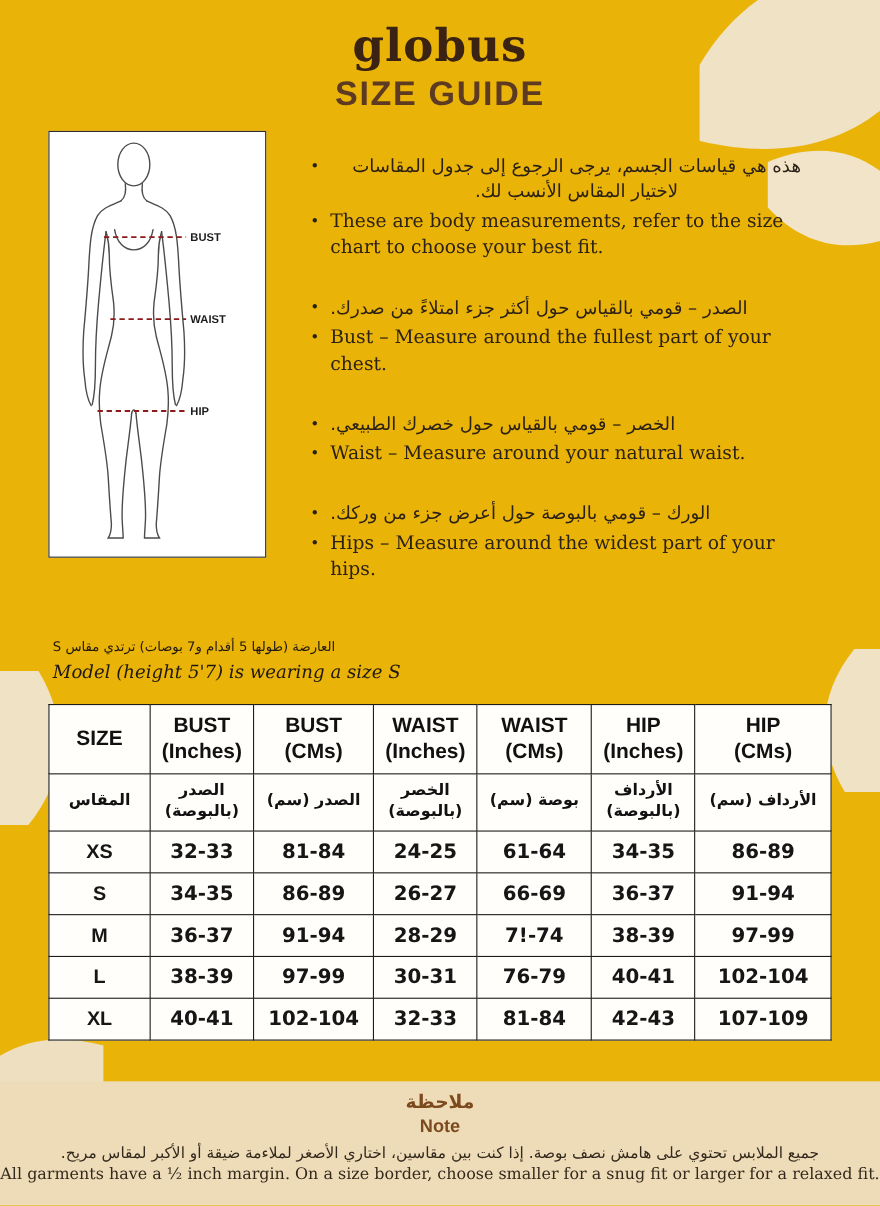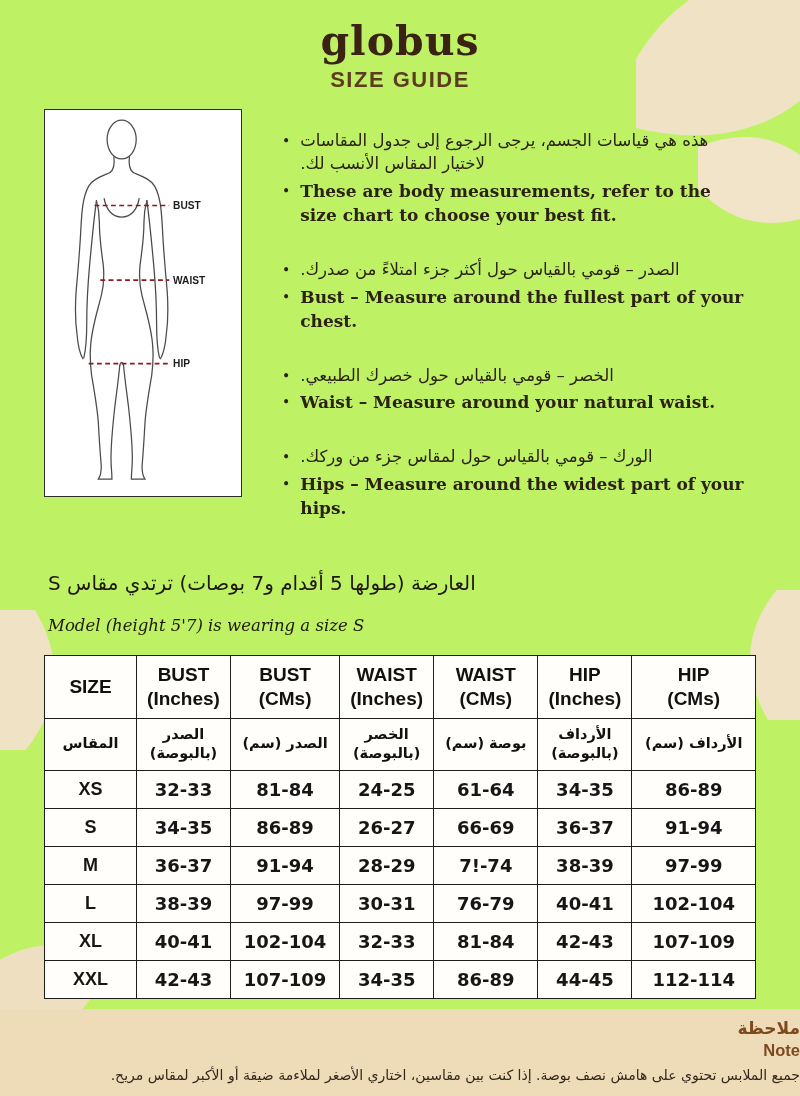--- a/index.html
+++ b/index.html
@@ -1,51 +1,51 @@
 <!DOCTYPE html>
 <html><head>
 <meta charset="utf-8">
 <style>
   * { margin:0; padding:0; box-sizing:border-box; }
   body { background:#d8d0c0; font-family:"DejaVu Serif", serif; }
   .page {
     position:relative; width:800px; height:1096px; margin:0 auto;
-    background:#bef264; overflow:hidden; color:#2e2115;
+    background:#eab308; overflow:hidden; color:#2e2115;
   }
   
   .leaf { position:absolute; z-index:0; }
   .leaf svg { display:block; }
   
   .header { position:relative; z-index:1; padding-top:20px; }
   .logo {
     text-align:center; font-family:"DejaVu Serif", serif; font-weight:700;
     font-size:41px; color:#3a2312; letter-spacing:1px; line-height:1.05;
   }
   .title {
     text-align:center; font-family:"Liberation Sans", sans-serif; font-weight:700;
-    font-size:22px; color:#5d3a22; letter-spacing:1.5px; margin-top:4px;
+    font-size:31px; color:#5d3a22; letter-spacing:1.5px; margin-top:4px;
   }
   
   .content { position:relative; z-index:1; display:flex; padding:0 52px 0 44px; margin-top:16px; gap:40px; }
   .figure-box {
     flex:none; width:198px; height:388px; background:#ffffff;
     border:1.5px solid #2e2e2e; padding:1px;
   }
   .bullets { flex:1; padding-top:20px; list-style:none; }
   .b-group { margin-bottom:31px; }
   .b-line { display:flex; gap:10px; margin-bottom:3px; }
   .b-line .dot { flex:none; font-size:14px; line-height:1.5; color:#2c2115; transform:translateY(2px); }
   .b-line .txt { font-size:17px; line-height:1.42; color:#2c2115; }
-  .b-line.ar .txt { direction:rtl; text-align:left; font-family:"DejaVu Sans", sans-serif; font-size:16.5px; }
-  .b-line.en .txt { font-family:"DejaVu Serif", serif;font-weight:bold; }
+  .b-line.ar .txt { direction:rtl; text-align:center; font-family:"DejaVu Sans", sans-serif; font-size:16.5px; }
+  .b-line.en .txt { font-family:"DejaVu Serif", serif; }
   
   .model-note { position:relative; z-index:1; padding:0 48px; margin-top:20px; }
   .model-note .mn-ar {
     direction:rtl; text-align:left; font-family:"DejaVu Sans", sans-serif;
-    font-size:20px; color:#1f1810; margin-bottom:21px;
+    font-size:12px; color:#1f1810; margin-bottom:6px;
   }
   .model-note .mn-en { font-family:"DejaVu Serif", serif; font-size:16.5px; color:#1f1810;font-style:italic; }
   
   .size-table {
     position:relative; z-index:1; border-collapse:collapse; margin:20px 44px 16px;
     width:712px; background:#fffefa; font-family:"DejaVu Sans", sans-serif;
   }
   .size-table th, .size-table td {
     border:1.5px solid #1d1d1d; text-align:center; vertical-align:middle;
   }
@@ -55,22 +55,22 @@
   }
   .size-table th.ar {
     font-weight:700; font-size:14.5px; color:#111; white-space:pre-line;
     padding:6px 2px; line-height:1.35; direction:rtl;
   }
   .size-table td { font-size:18px; font-weight:600; color:#161616; padding:8px 2px;text-align:center; }
   .size-table td.size { font-family:"Liberation Sans", sans-serif; font-weight:700; font-size:18px; }
   .size-table col.c-size { width:92px; }
   
   .note {
-    position:absolute; z-index:1; left:0; right:0; bottom:0; height:87px;
-    background:#eedcb9; text-align:right; padding-top:9px;
+    position:absolute; z-index:1; left:0; right:0; bottom:0; height:113px;
+    background:#eedcb9; text-align:center; padding-top:9px;
   }
   .note-title-ar { font-family:"DejaVu Sans", sans-serif; font-weight:700; font-size:17px; color:#7d4a1e; }
   .note-title-en { font-family:"Liberation Sans", sans-serif; font-weight:700; font-size:16.5px; color:#7d4a1e; margin-top:3px; }
   .note-body-ar { direction:rtl; font-family:"DejaVu Sans", sans-serif; font-size:14px; color:#32281b; margin-top:7px; }
   .note-body-en { font-family:"DejaVu Serif", serif; font-size:14.5px; color:#32281b; margin-top:3px; }
 </style>
 </head>
 <body>
 
 <div class="page">
@@ -162,21 +162,21 @@
             <span class="txt" dir="rtl">الخصر – قومي بالقياس حول خصرك الطبيعي.</span>
           </div>
         <div class="b-line en">
             <span class="dot">•</span>
             <span class="txt">Waist – Measure around your natural waist.</span>
           </div>
       </li>
       <li class="b-group">
         <div class="b-line ar">
             <span class="dot">•</span>
-            <span class="txt" dir="rtl">الورك – قومي بالقياس حول لمقاس جزء من وركك.</span>
+            <span class="txt" dir="rtl">الورك – قومي بالبوصة حول أعرض جزء من وركك.</span>
           </div>
         <div class="b-line en">
             <span class="dot">•</span>
             <span class="txt">Hips – Measure around the widest part of your hips.</span>
           </div>
       </li>
     </ul>
   </div>
 
   <div class="model-note">
@@ -262,31 +262,23 @@
       </tr>
       <tr>
         <td class="size">XL</td>
         <td>40-41</td>
         <td>102-104</td>
         <td>32-33</td>
         <td>81-84</td>
         <td>42-43</td>
         <td>107-109</td>
       </tr>
-      <tr>
-        <td class="size">XXL</td>
-        <td>42-43</td>
-        <td>107-109</td>
-        <td>34-35</td>
-        <td>86-89</td>
-        <td>44-45</td>
-        <td>112-114</td>
-      </tr>
     </tbody>
   </table>
 
   <div class="note">
     <div class="note-title-ar">ملاحظة</div>
     <div class="note-title-en">Note</div>
     <div class="note-body-ar" dir="rtl">جميع الملابس تحتوي على هامش نصف بوصة. إذا كنت بين مقاسين، اختاري الأصغر لملاءمة ضيقة أو الأكبر لمقاس مريح.</div>
+    <div class="note-body-en">All garments have a ½ inch margin. On a size border, choose smaller for a snug fit or larger for a relaxed fit.</div>
   </div>
 
 </div>
 
 </body></html>

